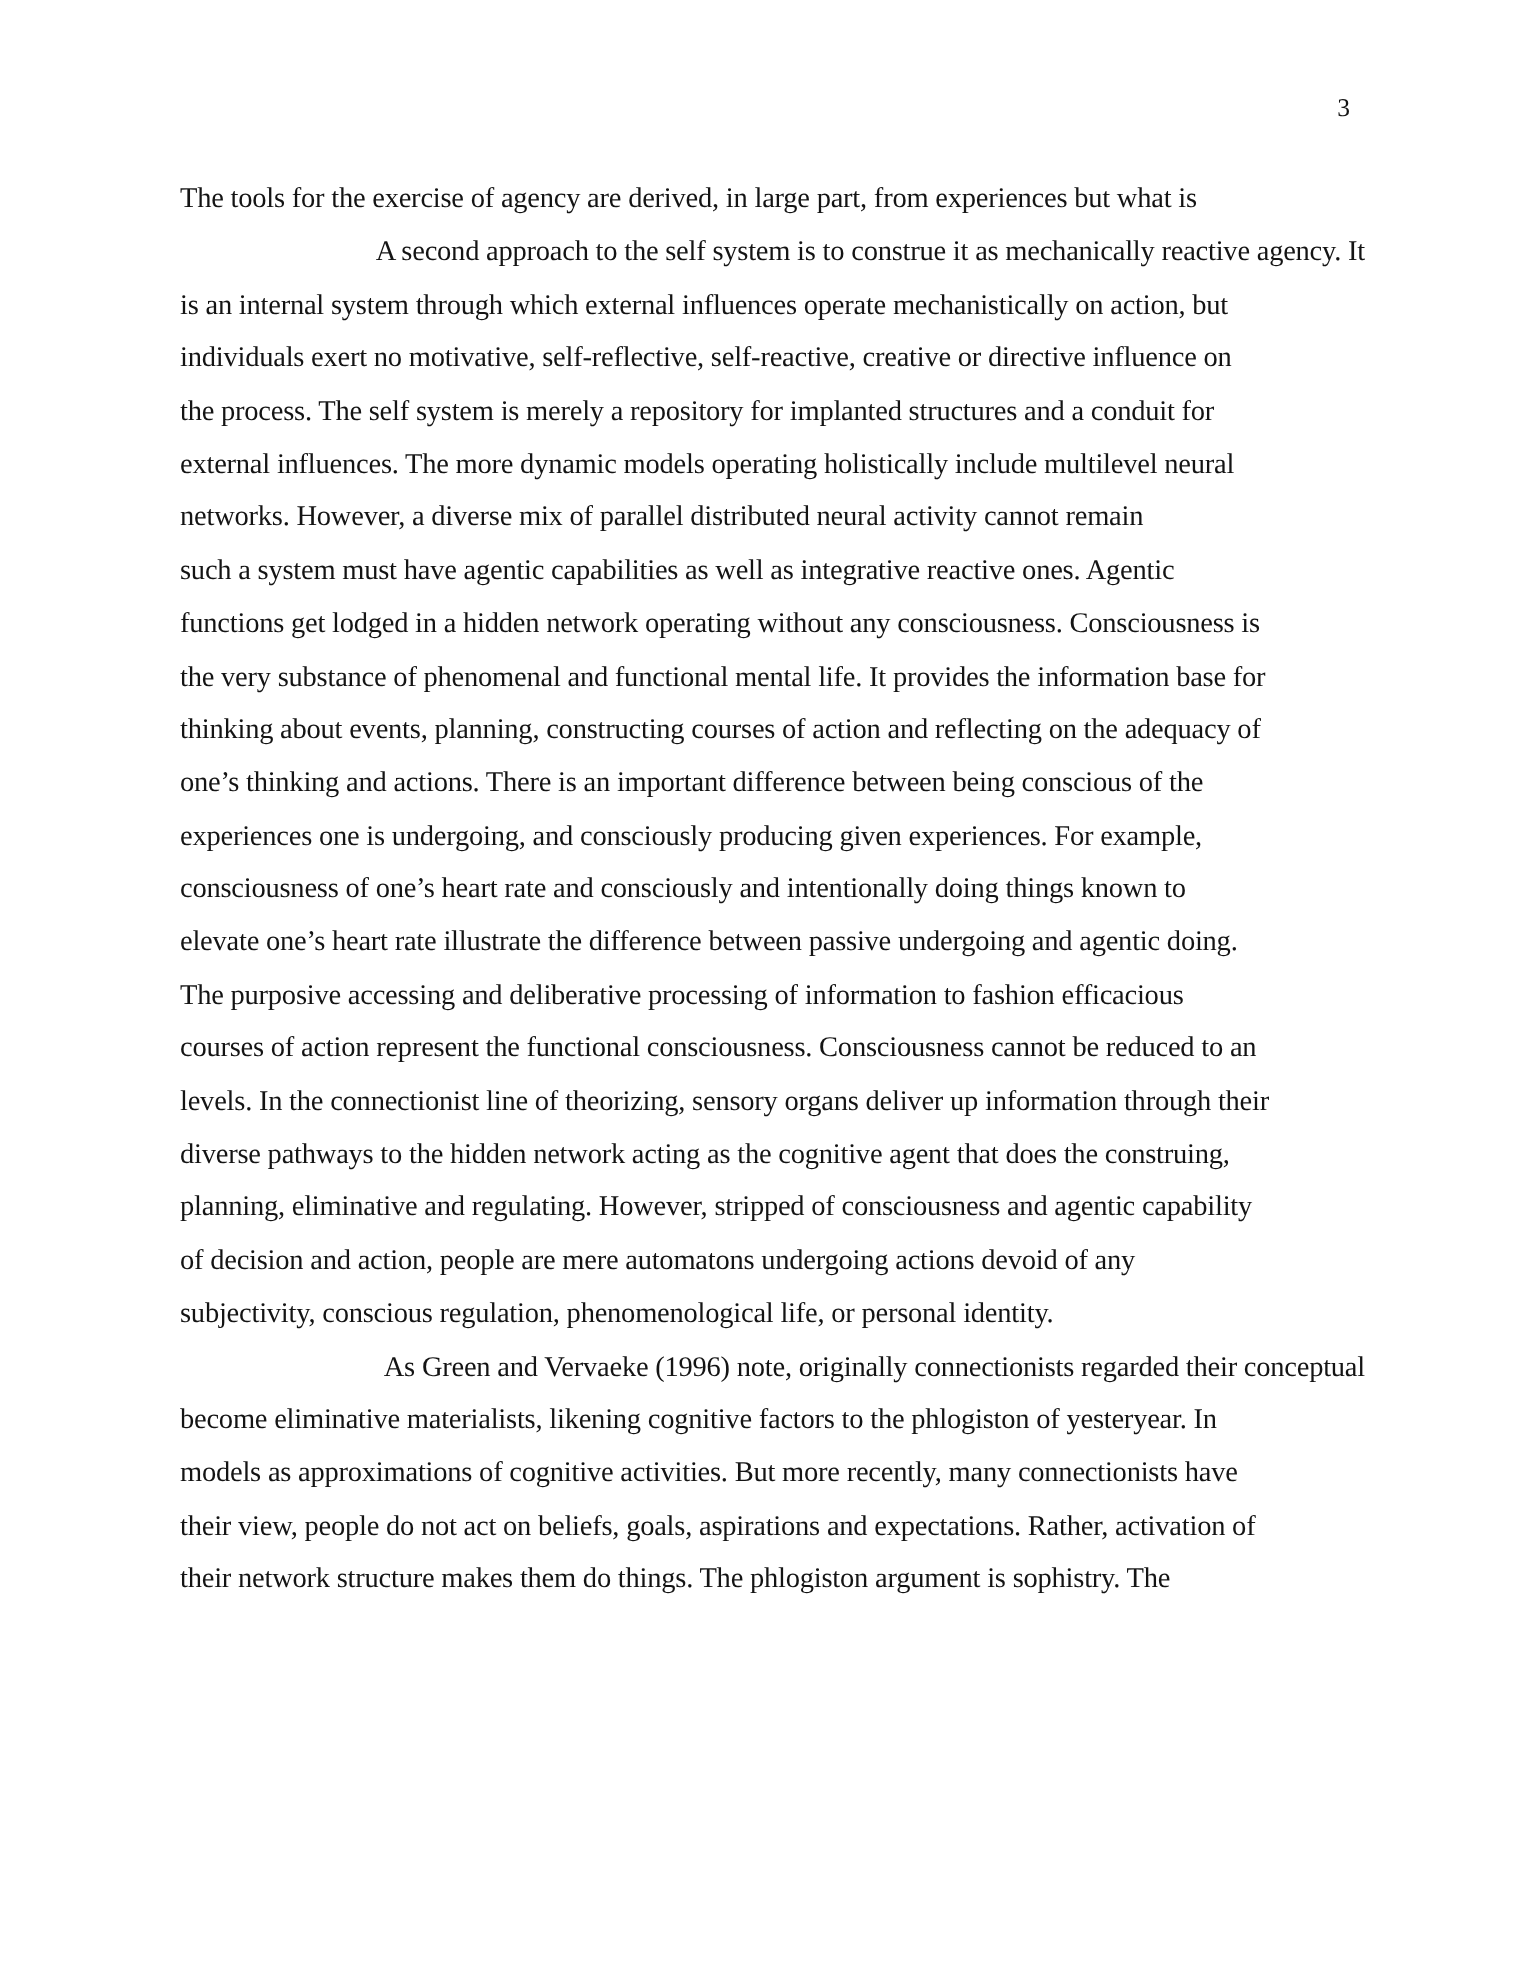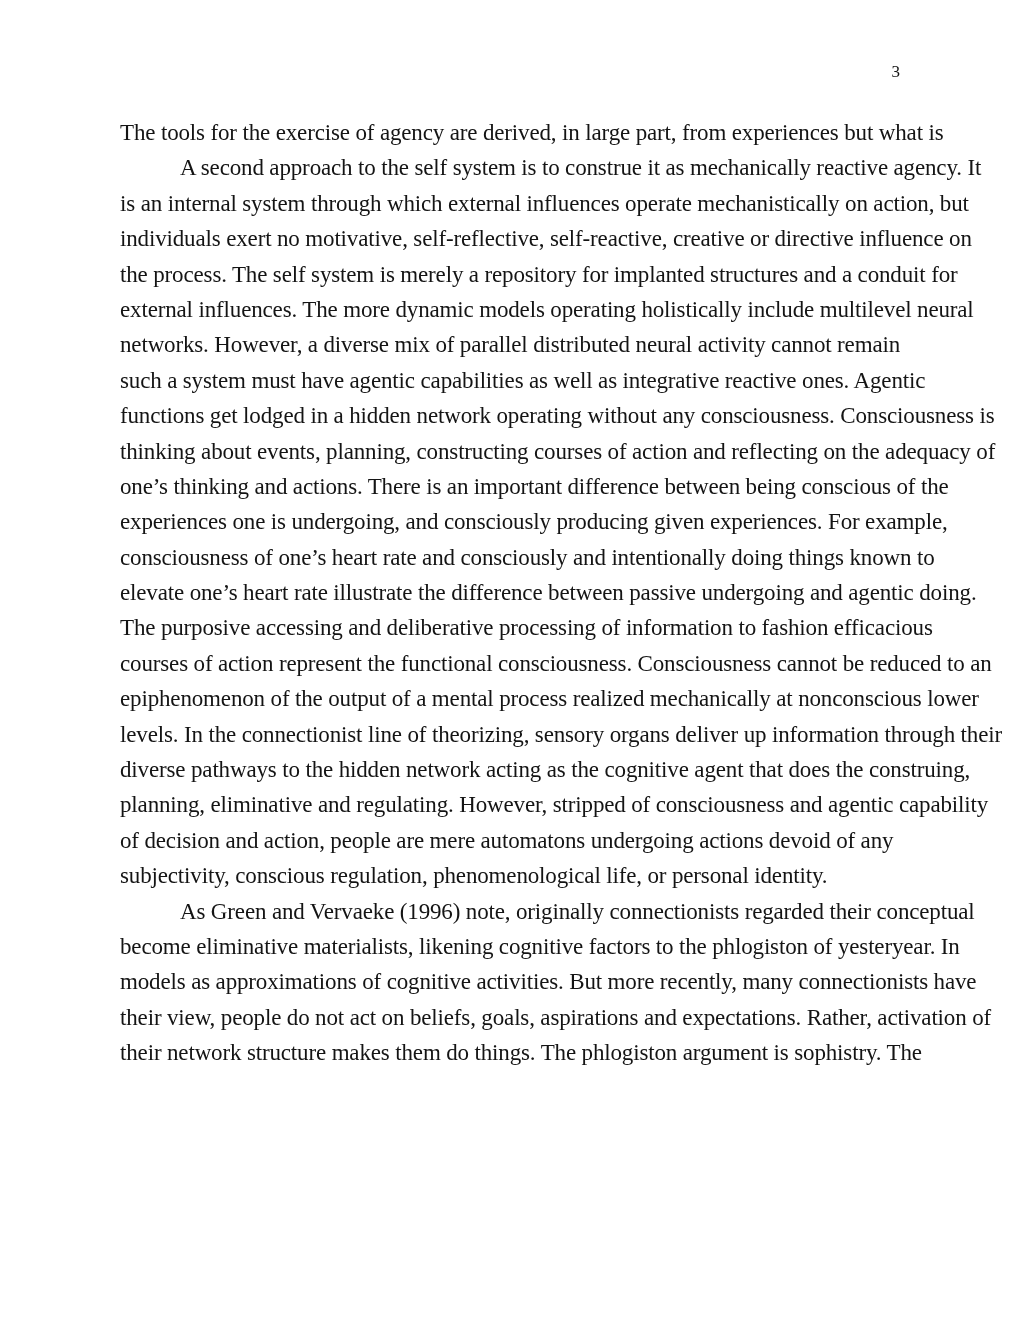--- a/index.html
+++ b/index.html
@@ -30,28 +30,29 @@
       line-height: 20px;
     }
     .body-text {
       position: absolute;
       left: 120px;
       top: 120px;
       width: 790px;
     }
     .line {
       display: block;
-      font-size: 23px;
+      font-size: 19px;
       height: 35.4px;
       line-height: 26px;
       white-space: nowrap;
       letter-spacing: -0.15px;
     }
     .line.indent {
       padding-left: 60px;
+      text-align: right;
     }
   </style>
 </head>
 <body>
 
 <div class="page">
   <div class="page-number">3</div>
 
   <div class="body-text">
 
@@ -61,28 +62,28 @@
 
     <div class="paragraph">
       <span class="line indent">A second approach to the self system is to construe it as mechanically reactive agency. It</span>
       <span class="line">is an internal system through which external influences operate mechanistically on action, but</span>
       <span class="line">individuals exert no motivative, self-reflective, self-reactive, creative or directive influence on</span>
       <span class="line">the process. The self system is merely a repository for implanted structures and a conduit for</span>
       <span class="line">external influences. The more dynamic models operating holistically include multilevel neural</span>
       <span class="line">networks. However, a diverse mix of parallel distributed neural activity cannot remain</span>
       <span class="line">such a system must have agentic capabilities as well as integrative reactive ones. Agentic</span>
       <span class="line">functions get lodged in a hidden network operating without any consciousness. Consciousness is</span>
+      <span class="line">the very substance of phenomenal and functional mental life. It provides the information base for</span>
       <span class="line">thinking about events, planning, constructing courses of action and reflecting on the adequacy of</span>
       <span class="line">one’s thinking and actions. There is an important difference between being conscious of the</span>
       <span class="line">experiences one is undergoing, and consciously producing given experiences. For example,</span>
       <span class="line">consciousness of one’s heart rate and consciously and intentionally doing things known to</span>
       <span class="line">elevate one’s heart rate illustrate the difference between passive undergoing and agentic doing.</span>
       <span class="line">The purposive accessing and deliberative processing of information to fashion efficacious</span>
       <span class="line">courses of action represent the functional consciousness. Consciousness cannot be reduced to an</span>
-      <span class="line">epiphenomenon of the output of a mental process realized mechanically at nonconscious lower</span>
       <span class="line">levels. In the connectionist line of theorizing, sensory organs deliver up information through their</span>
       <span class="line">diverse pathways to the hidden network acting as the cognitive agent that does the construing,</span>
       <span class="line">planning, eliminative and regulating. However, stripped of consciousness and agentic capability</span>
       <span class="line">of decision and action, people are mere automatons undergoing actions devoid of any</span>
       <span class="line">subjectivity, conscious regulation, phenomenological life, or personal identity.</span>
     </div>
 
     <div class="paragraph">
       <span class="line indent">As Green and Vervaeke (1996) note, originally connectionists regarded their conceptual</span>
       <span class="line">become eliminative materialists, likening cognitive factors to the phlogiston of yesteryear. In</span>

